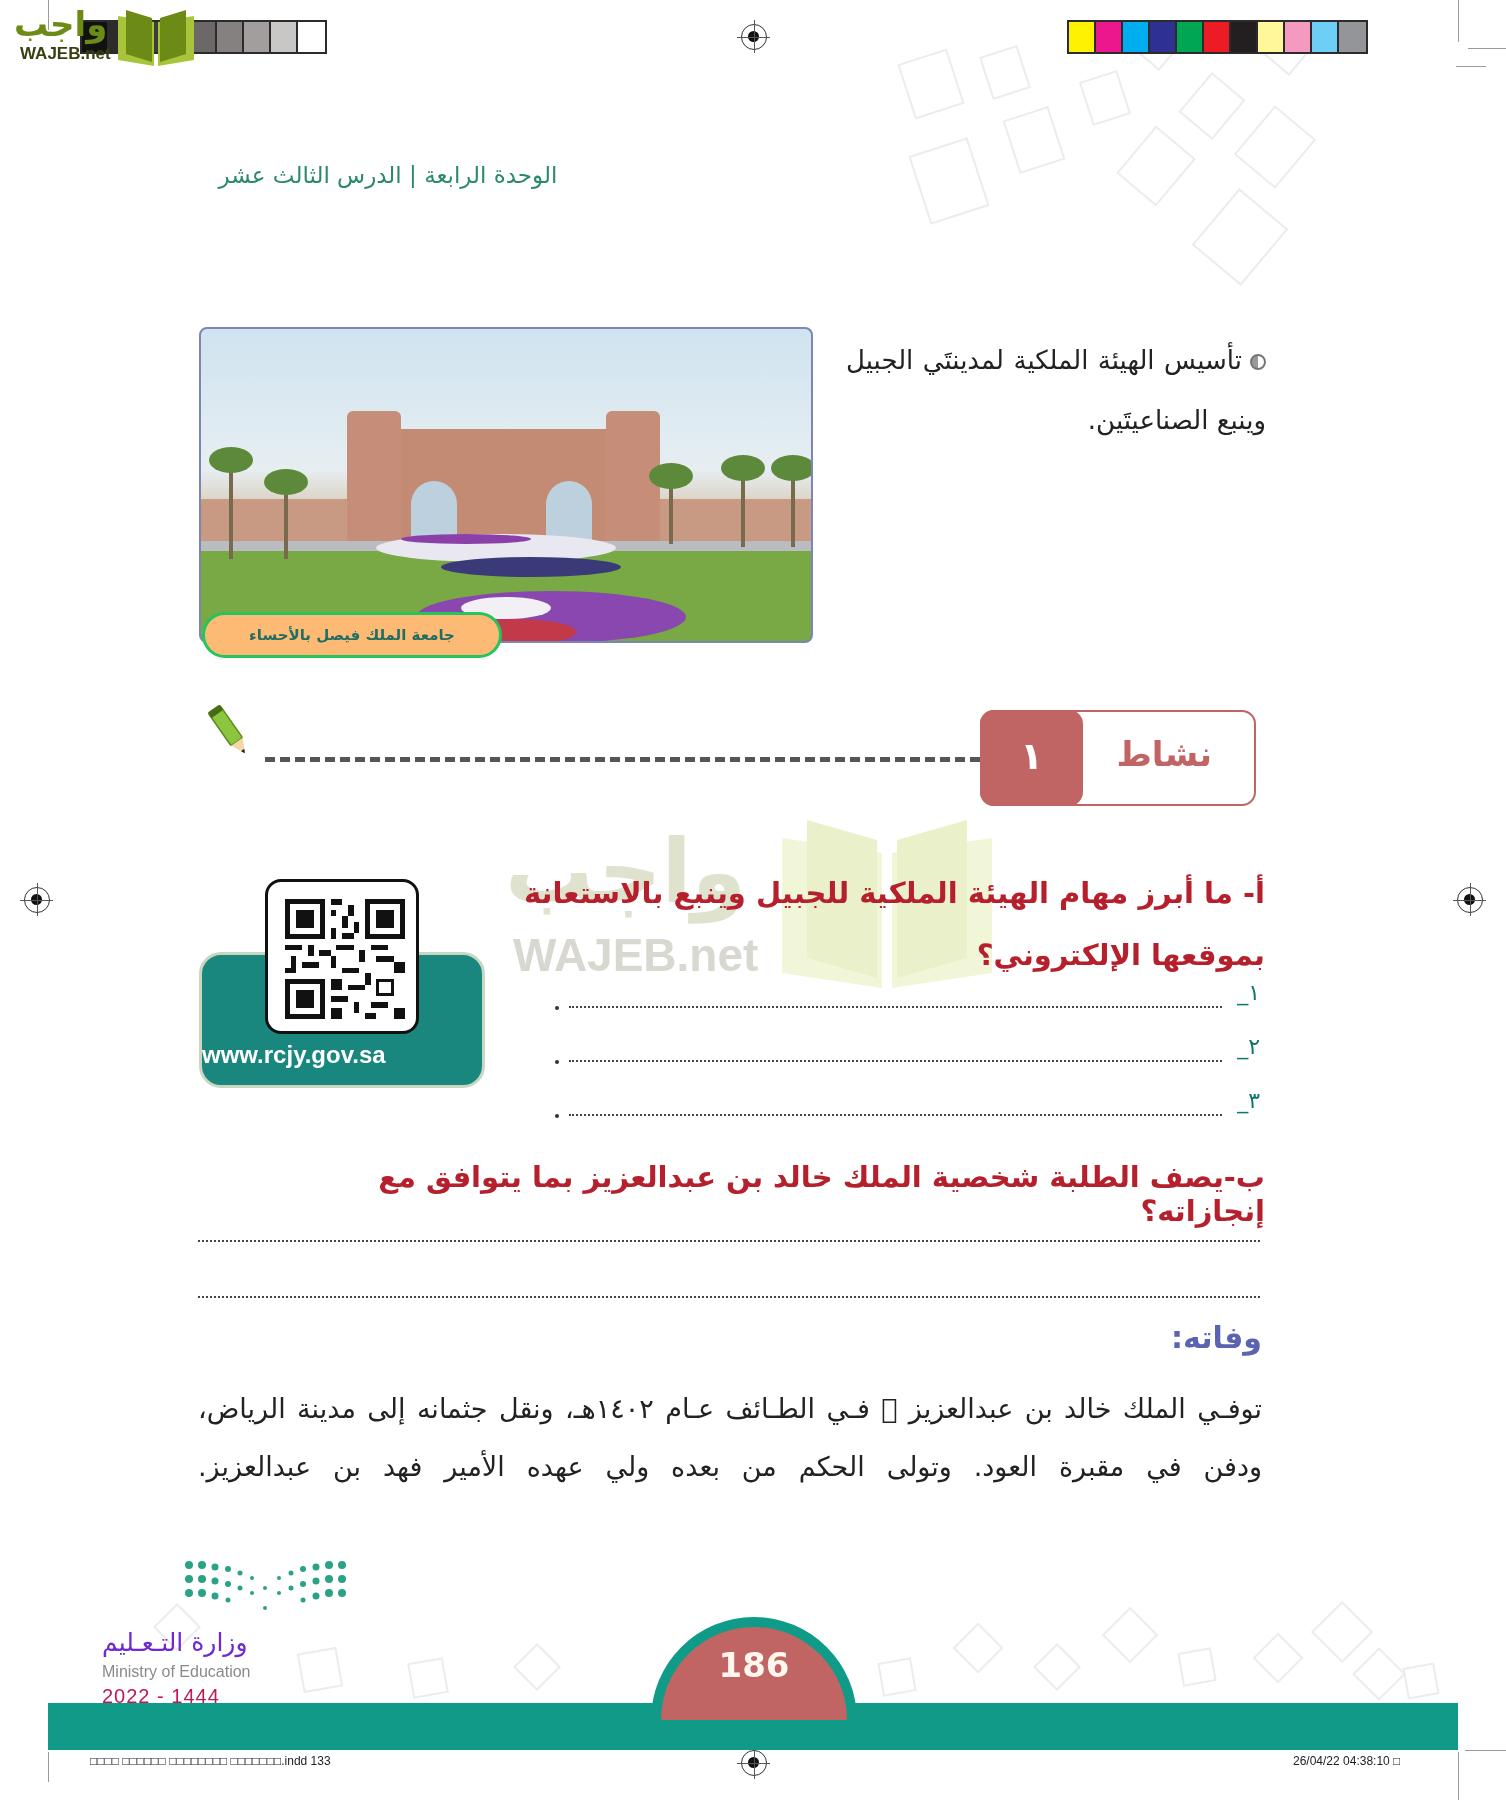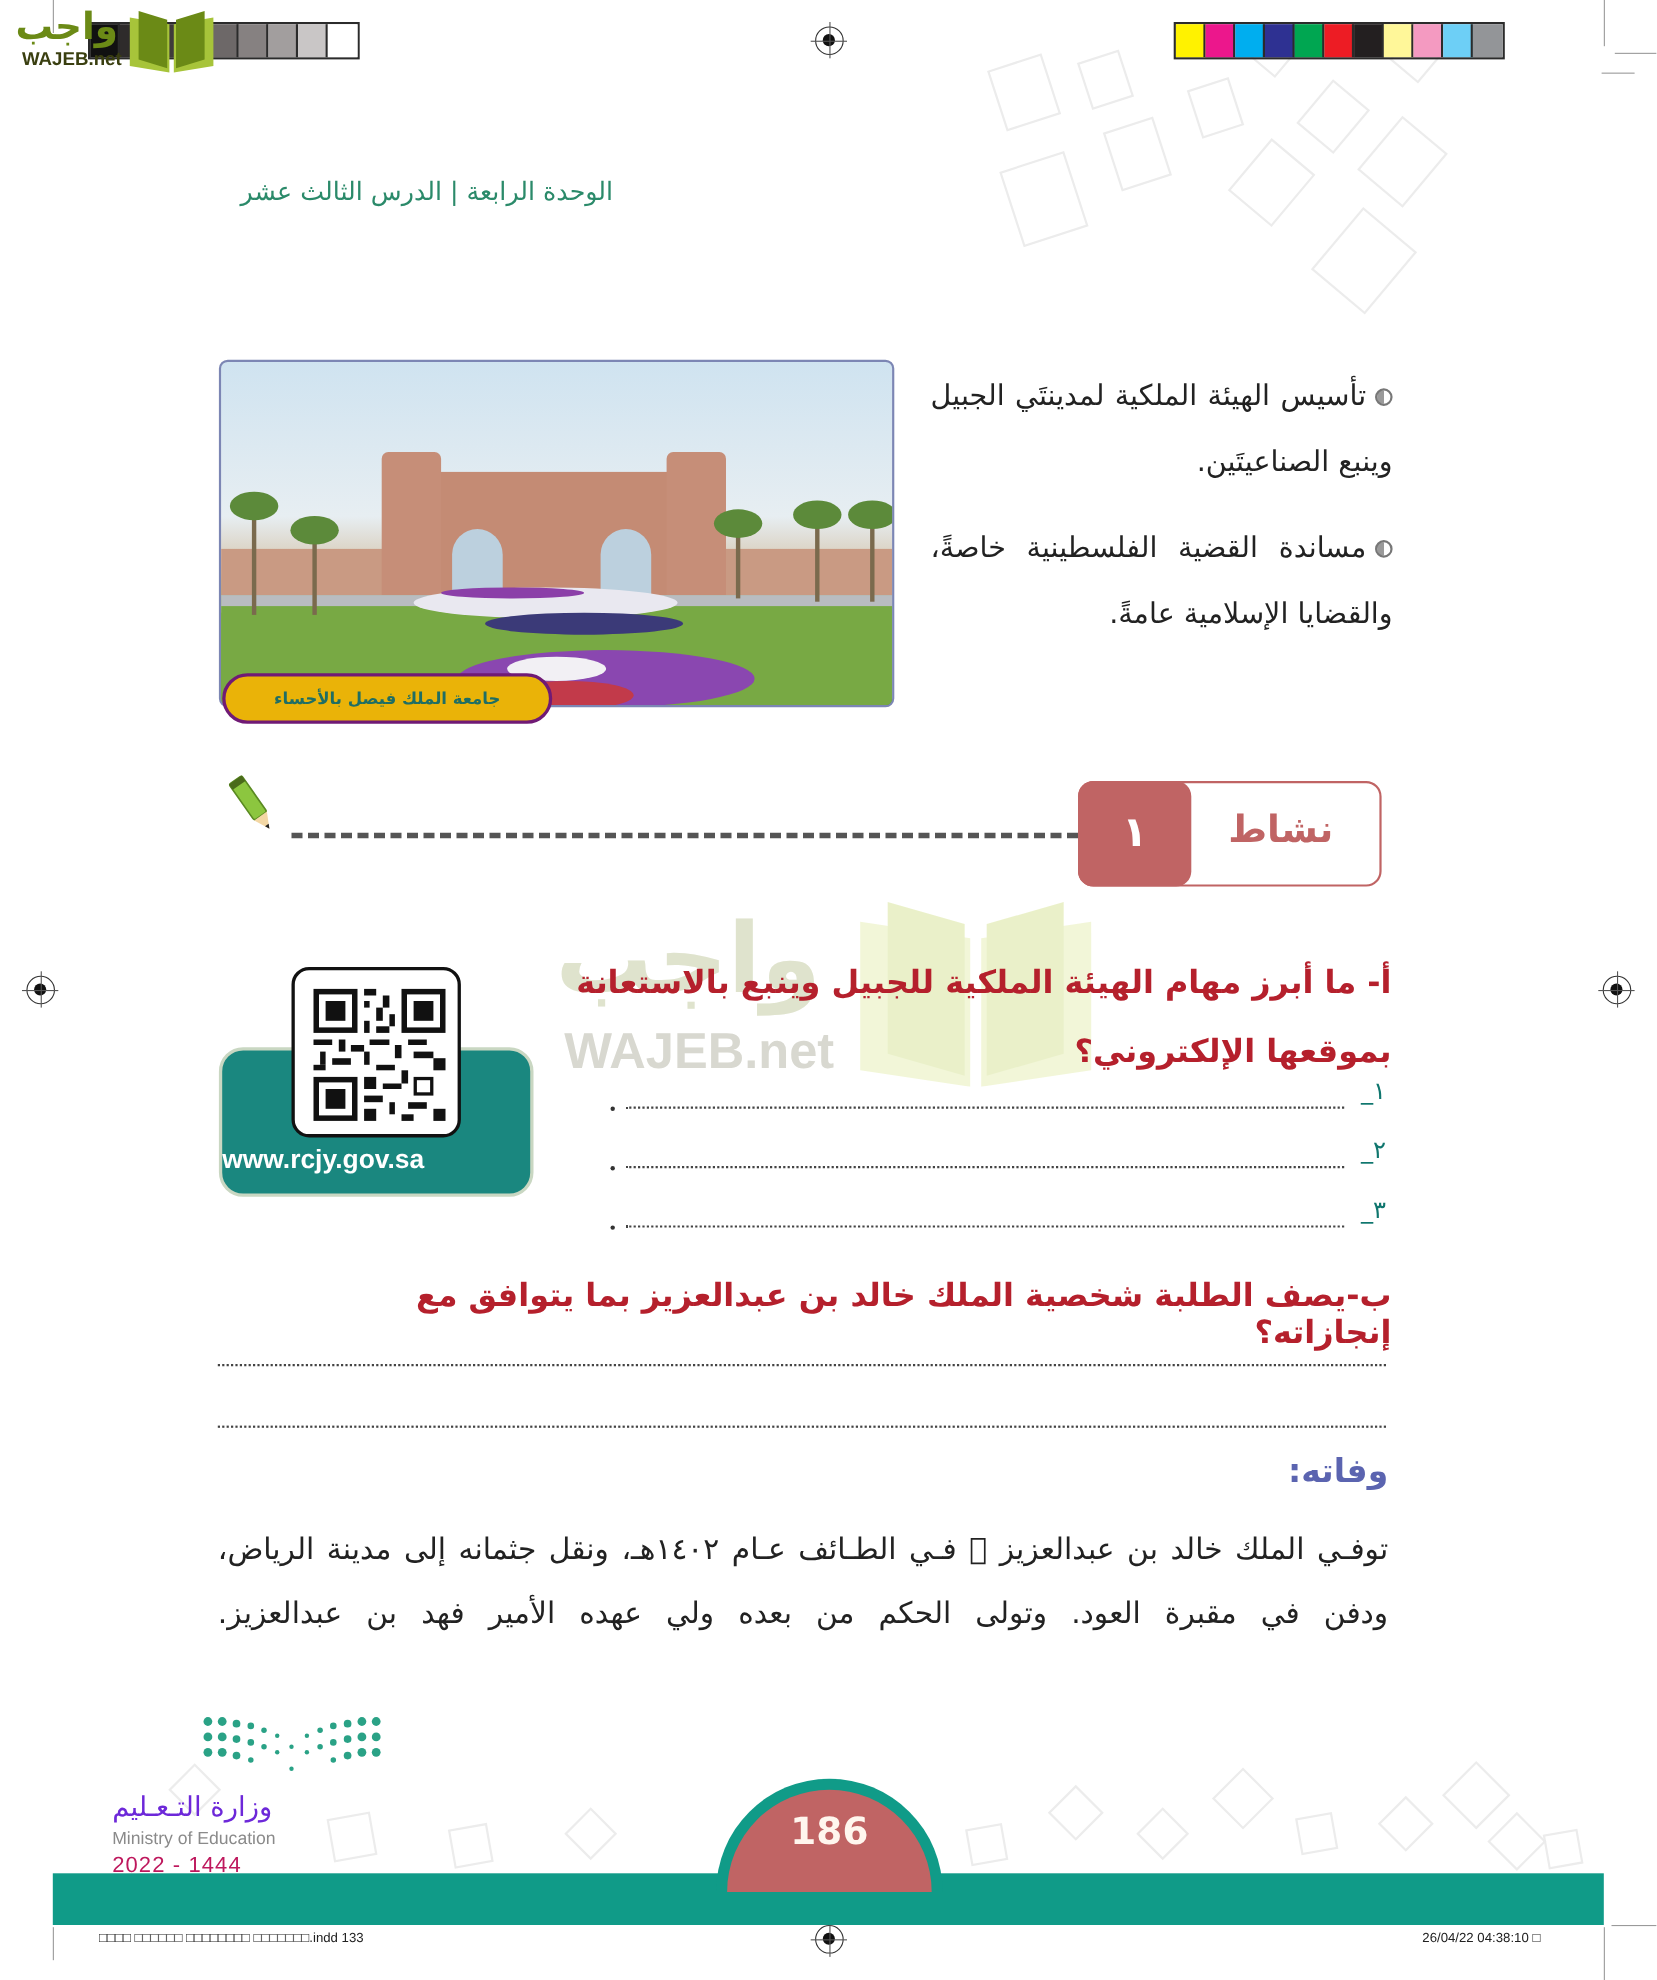--- a/index.html
+++ b/index.html
@@ -31,21 +31,21 @@
   .photo { position: absolute; left: 199px; top: 327px; width: 614px; height: 316px; border: 2px solid #7c86b4; border-radius: 8px; overflow: hidden; background: linear-gradient(#cfe3f0 0%, #e7eef2 45%, #d6c7b0 60%, #7fae4a 70%, #5f9a36 100%); }
   .photo .wall { position: absolute; left: 0; right: 0; top: 170px; height: 42px; background: #c99a83; }
   .photo .gate { position: absolute; left: 170px; top: 100px; width: 265px; height: 112px; background: #c48b74; }
   .photo .tower { position: absolute; top: 82px; width: 54px; height: 130px; background: #c68e78; border-radius: 6px 6px 0 0; }
   .photo .arch { position: absolute; top: 152px; width: 46px; height: 60px; background: #bcd0de; border-radius: 23px 23px 0 0; }
   .photo .road { position: absolute; left: 0; right: 0; top: 212px; height: 16px; background: #b9bcc0; }
   .photo .lawn { position: absolute; left: 0; right: 0; top: 222px; bottom: 0; background: #78a944; }
   .photo .bed { position: absolute; border-radius: 50%; }
   .photo .palm { position: absolute; width: 4px; background: #7a6a4d; }
   .photo .frond { position: absolute; width: 44px; height: 26px; border-radius: 50%; background: #5c8a3a; }
-  .caption { position: absolute; left: 202px; top: 612px; width: 300px; height: 46px; background: #eab308; border: 3px solid #701a75; border-radius: 24px; text-align: center; direction: rtl; font: bold 15px "DejaVu Sans", sans-serif; color: #1f6e64; line-height: 40px; }
+  .caption { position: absolute; left: 202px; top: 612px; width: 300px; height: 46px; background: #fdba74; border: 3px solid #22c55e; border-radius: 24px; text-align: center; direction: rtl; font: bold 15px "DejaVu Sans", sans-serif; color: #1f6e64; line-height: 40px; }
 
   
   .bullets { position: absolute; left: 846px; top: 330px; width: 420px; direction: rtl; text-align: justify; font: 26px "DejaVu Sans", sans-serif; color: #222; }
   .bullet { position: relative; padding-right: 0; line-height: 60px; margin-bottom: 18px; }
   .bullet-dot { display: inline-block; width: 16px; height: 16px; border-radius: 50%; background: linear-gradient(90deg, #9a9a9a 50%, #ffffff 50%); border: 2px solid #777; margin-left: 8px; vertical-align: middle; }
 
   
   .activity { position: absolute; left: 980px; top: 710px; width: 276px; height: 96px; border: 2.5px solid #c06464; border-radius: 14px; background: #fff; }
   .activity-num { position: absolute; left: -2px; top: -2px; width: 103px; height: 96px; background: #c06464; border-radius: 14px; color: #fff; font: bold 38px "DejaVu Sans", sans-serif; text-align: center; line-height: 92px; }
   .activity-label { position: absolute; right: 42px; top: 22px; font: bold 34px "DejaVu Sans", sans-serif; color: #c06464; direction: rtl; }
@@ -198,21 +198,20 @@
   <div class="frond" style="left:448px;top:134px;"></div>
   <div class="palm" style="left:540px;top:138px;height:80px;"></div>
   <div class="frond" style="left:520px;top:126px;"></div>
   <div class="palm" style="left:590px;top:138px;height:80px;"></div>
   <div class="frond" style="left:570px;top:126px;"></div>
 </div>
 <div class="caption">جامعة الملك فيصل بالأحساء</div>
 
 <div class="bullets">
   <div class="bullet"><span class="bullet-dot"></span><span>تأسيس الهيئة الملكية لمدينتَي الجبيل وينبع الصناعيتَين.</span></div>
-  <div class="bullet"><span class="bullet-dot"></span><span>مساندة القضية الفلسطينية خاصةً، والقضايا الإسلامية عامةً.</span></div>
 </div>
 
 <svg class="pencil" viewBox="0 0 50 60">
   <g transform="rotate(-35 25 30)">
     <rect x="18" y="2" width="14" height="40" rx="2" fill="#8cc63f" stroke="#5a8a22" stroke-width="1.5"></rect>
     <rect x="18" y="2" width="14" height="6" fill="#4a6a1a"></rect>
     <path d="M18 42 L32 42 L25 56 Z" fill="#f3d7a4"></path>
     <path d="M23 52 L27 52 L25 56 Z" fill="#222"></path>
   </g>
 </svg>

